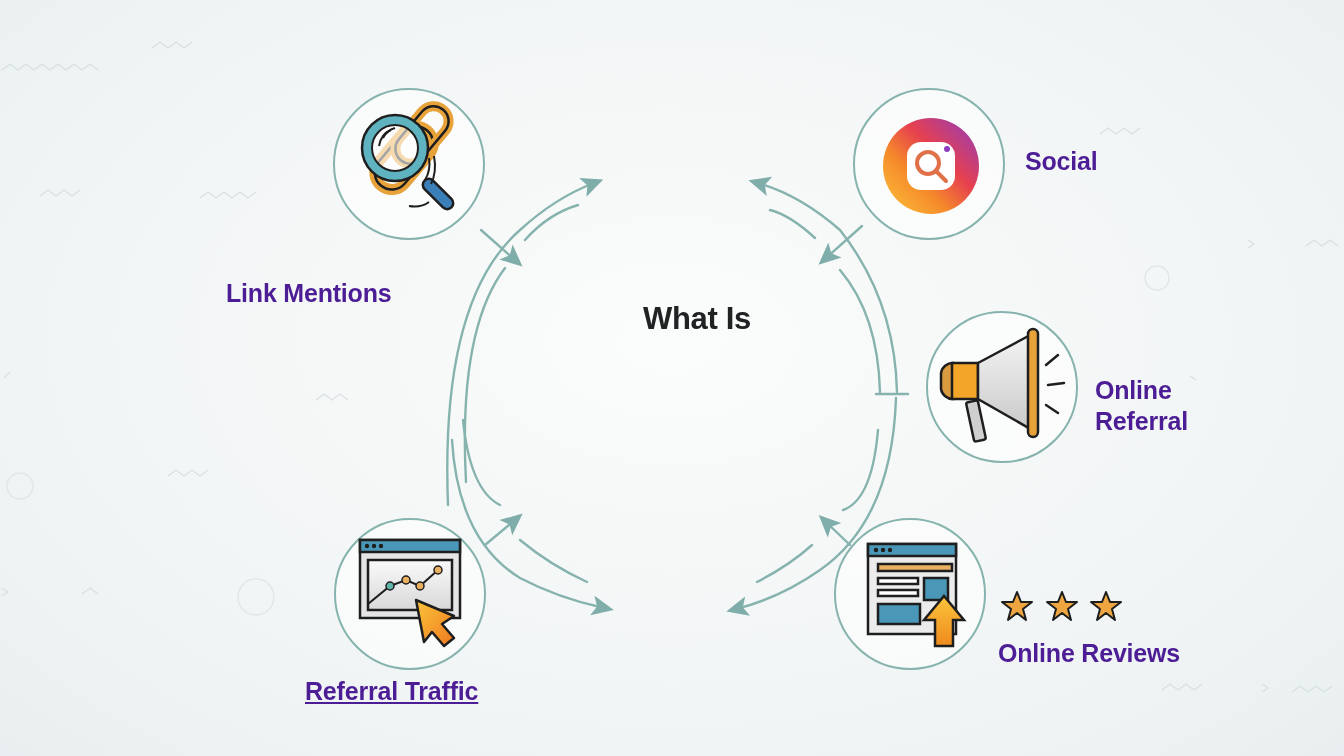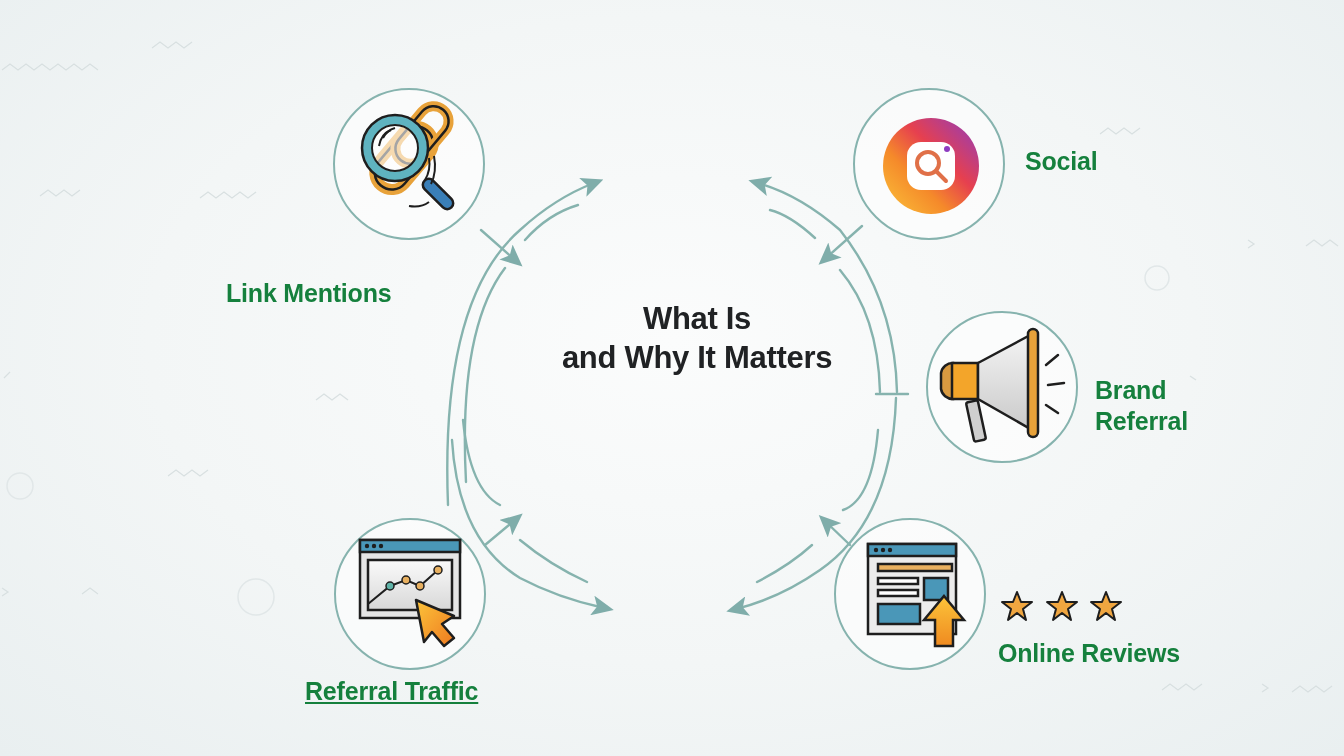--- a/index.html
+++ b/index.html
@@ -7,21 +7,21 @@
     width:1344px; height:756px; overflow:hidden; position:relative;
     background: radial-gradient(ellipse at 50% 45%, #fbfcfc 0%, #f3f6f6 55%, #e9eff0 100%);
     font-family: "Liberation Sans", "DejaVu Sans", sans-serif;
     color:#1f2224;
   }
   .layer { position:absolute; left:0; top:0; width:1344px; height:756px; }
   .title-block { position:absolute; left:497px; top:300px; width:400px; text-align:center; }
   .t1 { font-size:31px; font-weight:700; line-height:38px; letter-spacing:-0.3px; color:#202224; }
   .t2 { font-size:46px; font-weight:700; line-height:56px; letter-spacing:-0.5px; color:#202224; }
   .t3 { font-size:31px; font-weight:700; line-height:40px; letter-spacing:-0.3px; color:#202224; }
-  .label { position:absolute; font-size:25px; font-weight:700; color:#15803d; line-height:31px; letter-spacing:-0.2px; }
+  .label { position:absolute; font-size:25px; font-weight:700; color:#4c1d95; line-height:31px; letter-spacing:-0.2px; }
   .icon-circle {
     position:absolute; width:152px; height:152px; border-radius:50%;
     border:2.5px solid #86b3ae; background:rgba(255,255,255,0.55);
     box-sizing:border-box;
   }
   .icon-circle svg { position:absolute; left:0; top:0; }
 </style>
 </head>
 <body>
 
@@ -84,21 +84,20 @@
   <g fill="none" stroke="#86b3ae" stroke-width="2.4" stroke-linecap="round">
     <line x1="481" y1="230" x2="515" y2="260" marker-end="url(#ahBig)"></line>
     <line x1="862" y1="226" x2="826" y2="258" marker-end="url(#ahBig)"></line>
     <line x1="485" y1="545" x2="515" y2="520" marker-end="url(#ahBig)"></line>
     <line x1="850" y1="545" x2="826" y2="522" marker-end="url(#ahBig)"></line>
   </g>
 </svg>
 
 <div class="title-block">
   <div class="t1">What Is</div>
-  <div class="t3">and Why It Matters</div>
 </div>
 
 <div class="icon-circle" style="left:333px; top:88px;">
   <svg width="152" height="152" viewBox="0 0 152 152">
     <g stroke="#1e1e1e" stroke-width="2.5" fill="none">
       <rect x="52" y="32" width="34" height="72" rx="17" transform="rotate(40 69 68)" fill="none" stroke="#e8a23a" stroke-width="11"></rect>
       <rect x="52" y="32" width="34" height="72" rx="17" transform="rotate(40 69 68)"></rect>
       <rect x="72" y="12" width="30" height="66" rx="15" transform="rotate(40 87 45)" fill="none" stroke="#e8a23a" stroke-width="10"></rect>
       <rect x="72" y="12" width="30" height="66" rx="15" transform="rotate(40 87 45)"></rect>
     </g>
@@ -153,21 +152,21 @@
       <rect x="100" y="16" width="10" height="108" rx="5" fill="#e8a23a"></rect>
     </g>
     <g stroke="#1e1e1e" stroke-width="2.5" stroke-linecap="round">
       <line x1="118" y1="52" x2="130" y2="42"></line>
       <line x1="120" y1="72" x2="136" y2="70"></line>
       <line x1="118" y1="92" x2="130" y2="100"></line>
     </g>
   </svg>
 </div>
 <div class="label" style="left:1095px; top:375px;">
-  <div>Brand</div>
+  <div>Online</div>
   <div>Referral</div>
 </div>
 
 <div class="icon-circle" style="left:834px; top:518px;">
   <svg width="152" height="152" viewBox="0 0 152 152">
     <defs>
       <linearGradient id="upArrow" x1="0" y1="0" x2="0" y2="1">
         <stop offset="0" stop-color="#fcc43a"></stop>
         <stop offset="1" stop-color="#ef8a20"></stop>
       </linearGradient>

